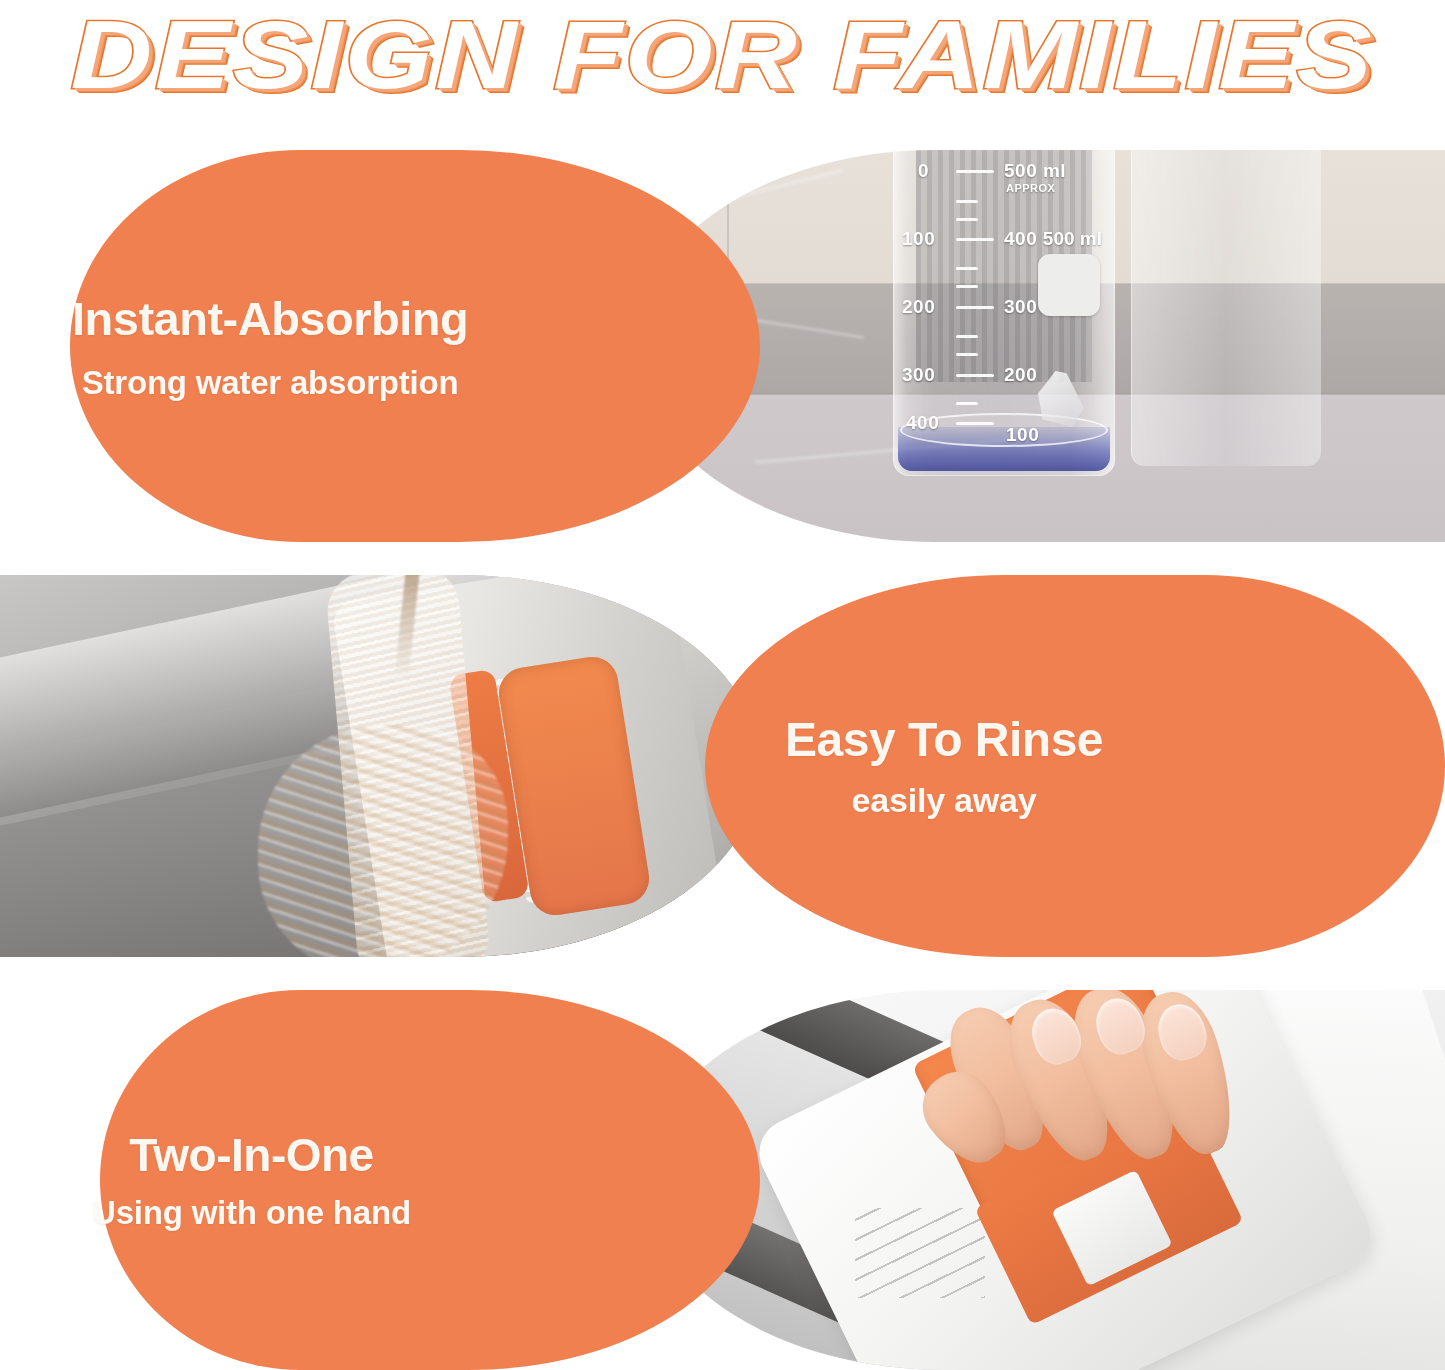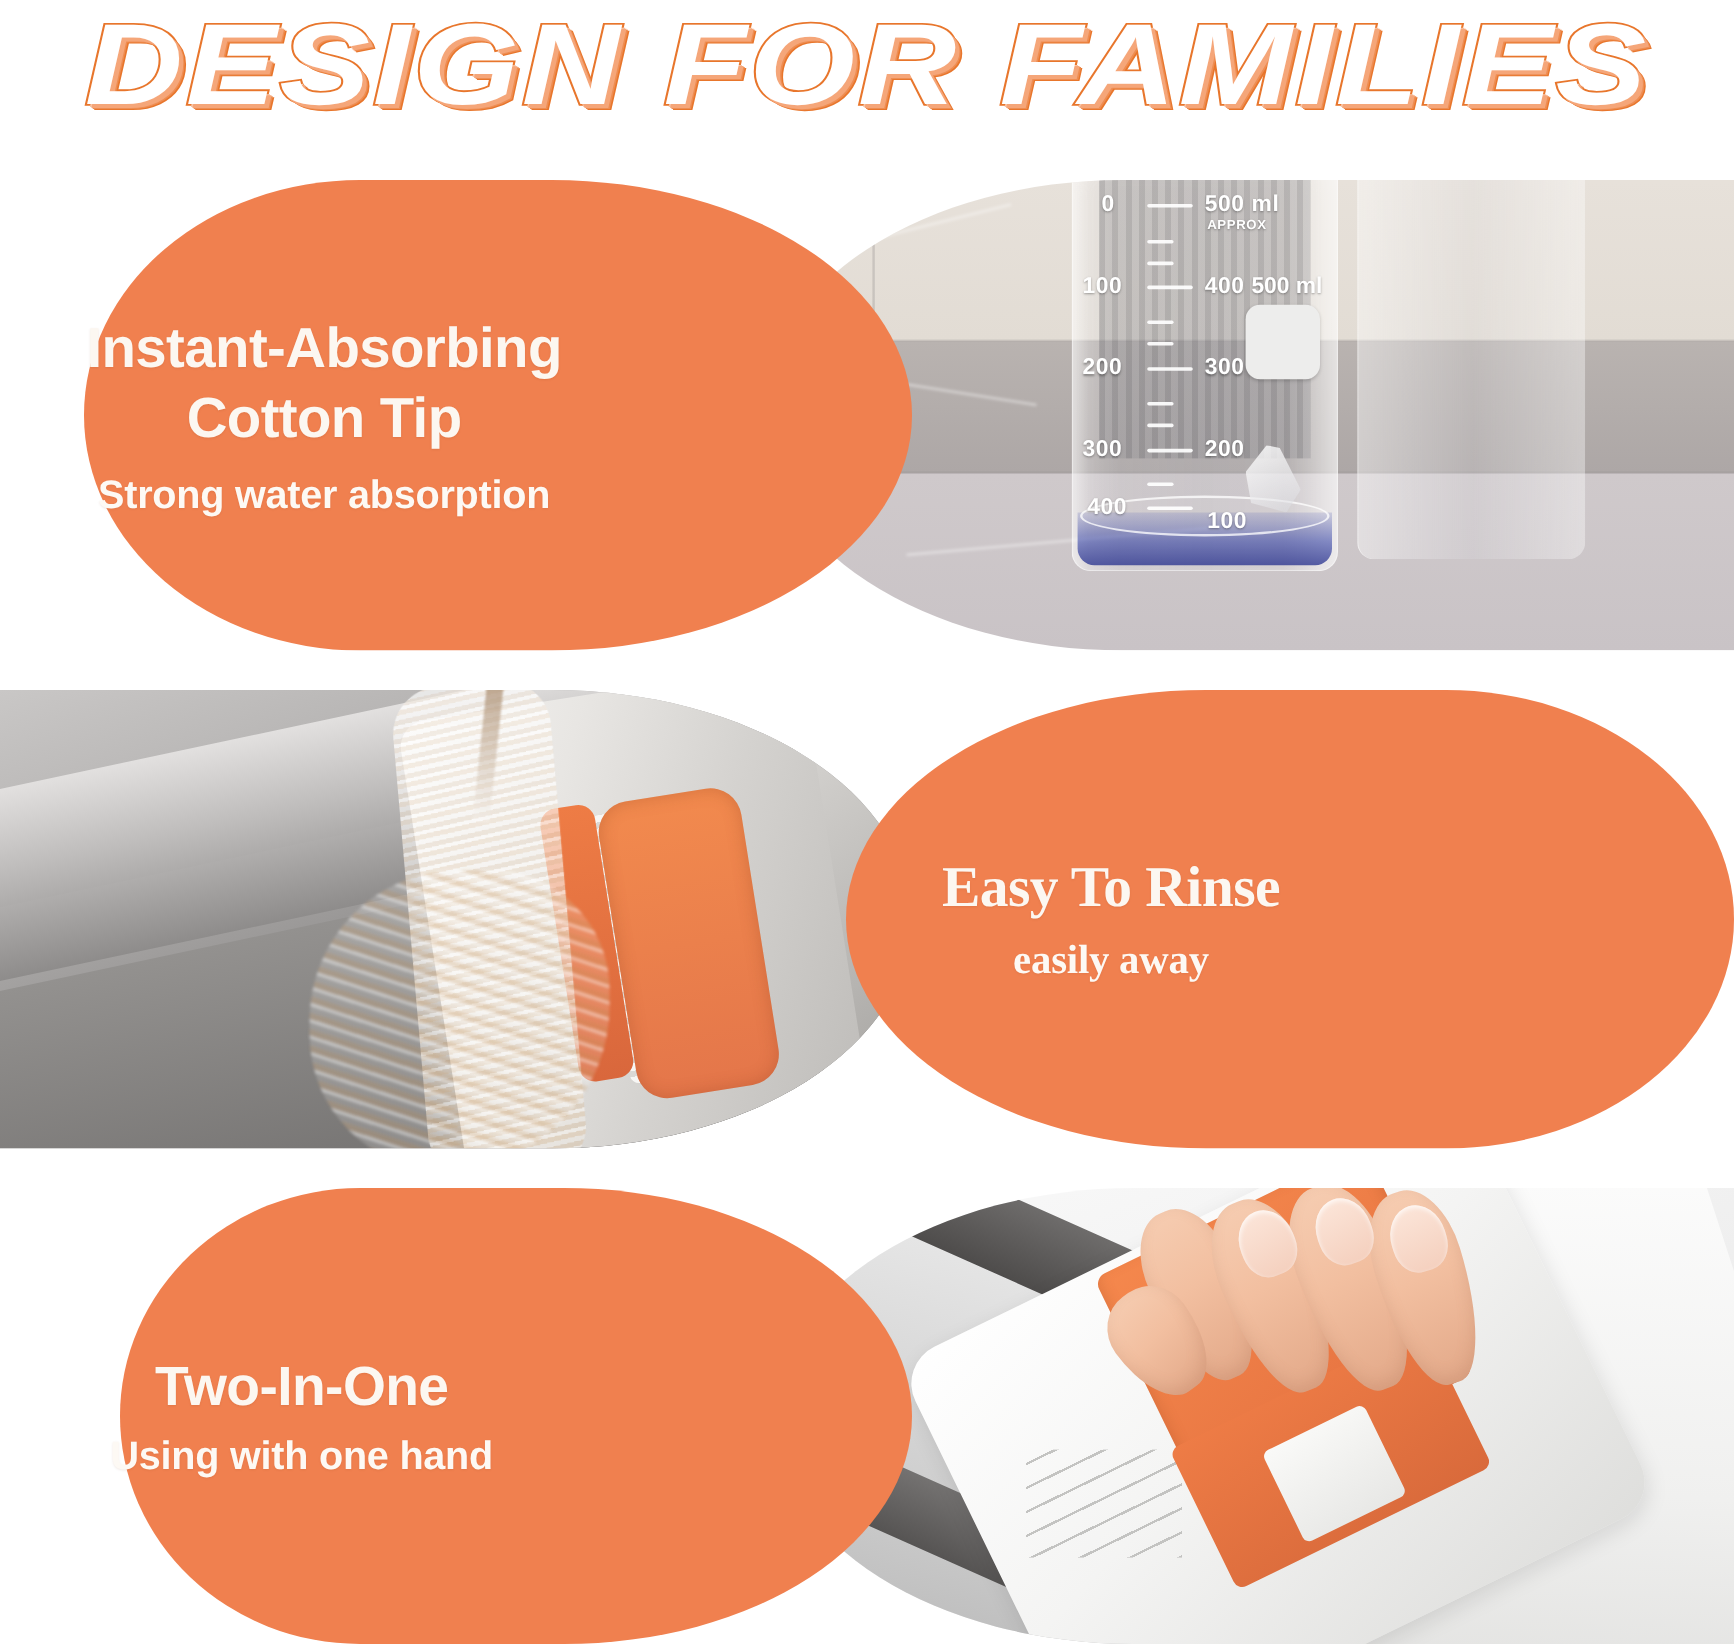--- a/index.html
+++ b/index.html
@@ -48,21 +48,20 @@
     align-items:flex-start; justify-content:center;
     z-index:3;
   }
   .pill.left{
     left:70px; width:690px;
     border-radius:230px 300px 300px 230px / 196px 196px 196px 196px;
   }
   .pill.right{
     right:0px; width:740px;
     border-radius:300px 240px 240px 300px / 191px 191px 191px 191px;
-    font-family:Liberation Serif, serif;
   }
   #panel-3 .pill.left{
     left:100px; width:660px;
     border-radius:200px 290px 290px 200px / 190px 190px 190px 190px;
   }
 
   .pill-inner{ text-align:center; padding:0 40px; }
   #panel-1 .pill-inner{ transform:translateX(-38px); }
   #panel-2 .pill-inner{ transform:translateX(40px); }
   #panel-3 .pill-inner{ transform:translateX(-48px); }
@@ -368,21 +367,20 @@
         <div class="cup-label-text">500 ml</div>
         <div class="cup-label"></div>
       </div>
     </div>
   </div>
 
   <div class="pill left">
     <div class="pill-inner">
       <div class="headline">
         <div>Instant-Absorbing</div>
-        <div>Cotton Tip</div>
       </div>
       <div class="subline">Strong water absorption</div>
     </div>
   </div>
 </section>
 
 <section class="panel" id="panel-2">
 
   <div class="photo left">
     <div class="scene-sink">

